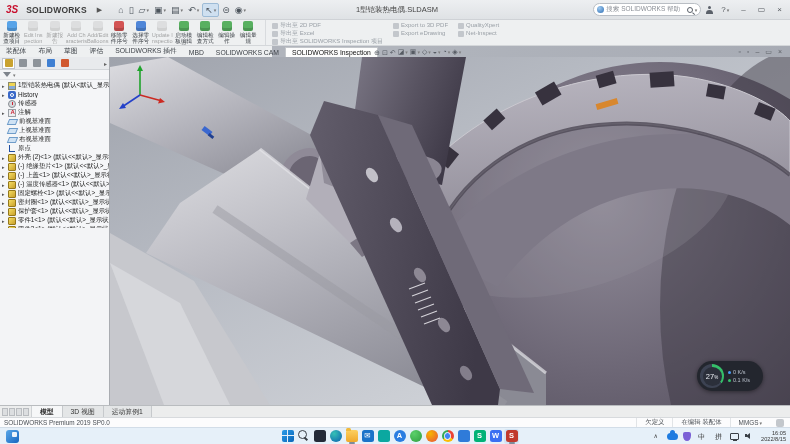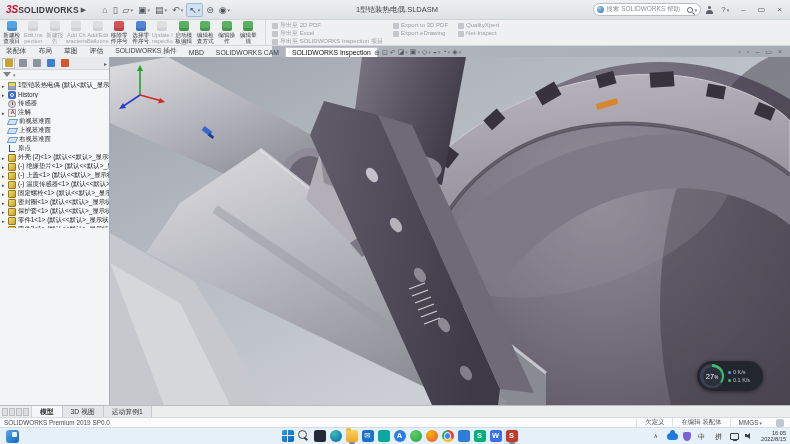--- a/index.html
+++ b/index.html
@@ -4,21 +4,21 @@
 <style>
   html,body{margin:0;padding:0;background:#666;}
   .app{position:relative;width:790px;height:444px;overflow:hidden;
        font-family:"Liberation Sans","DejaVu Sans",sans-serif;
        background:#eef0f1;-webkit-font-smoothing:antialiased;}
   .app *{box-sizing:border-box;}
 
   
   .titlebar{height:20px;display:flex;align-items:center;background:linear-gradient(#edeff1,#dfe2e5);
             border-bottom:1px solid #cfd2d6;padding:0 4px;position:relative;}
-  .logo{display:flex;align-items:center;gap:0;padding:0 4px 0 2px;}
+  .logo{display:flex;align-items:center;gap:8px;padding:0 4px 0 2px;}
   .logo .mark{color:#c8102e;font-weight:bold;font-style:italic;font-size:10px;}
   .logo .brand{font-weight:bold;font-size:8.5px;color:#3c3c3c;letter-spacing:.2px;}
   .logo .expander{font-size:7px;color:#555;margin-left:2px;}
   .quick{display:flex;align-items:center;gap:1px;margin-left:10px;}
   .qbtn{display:flex;align-items:center;padding:1px 2px;border-radius:2px;color:#4c545c;font-size:9px;line-height:10px;}
   .qbtn.pressed{background:#cfe0f0;border:1px solid #9dbbd6;}
   .caret::after{content:"▾";font-size:5px;color:#777;margin-left:1px;}
   .doc-title{position:absolute;left:4px;right:0;text-align:center;font-size:7.5px;color:#444;pointer-events:none;}
   .tb-right{margin-left:auto;display:flex;align-items:center;gap:4px;z-index:2;}
   .searchbox{display:flex;align-items:center;background:#fff;border:1px solid #b9bec4;border-radius:8px;

